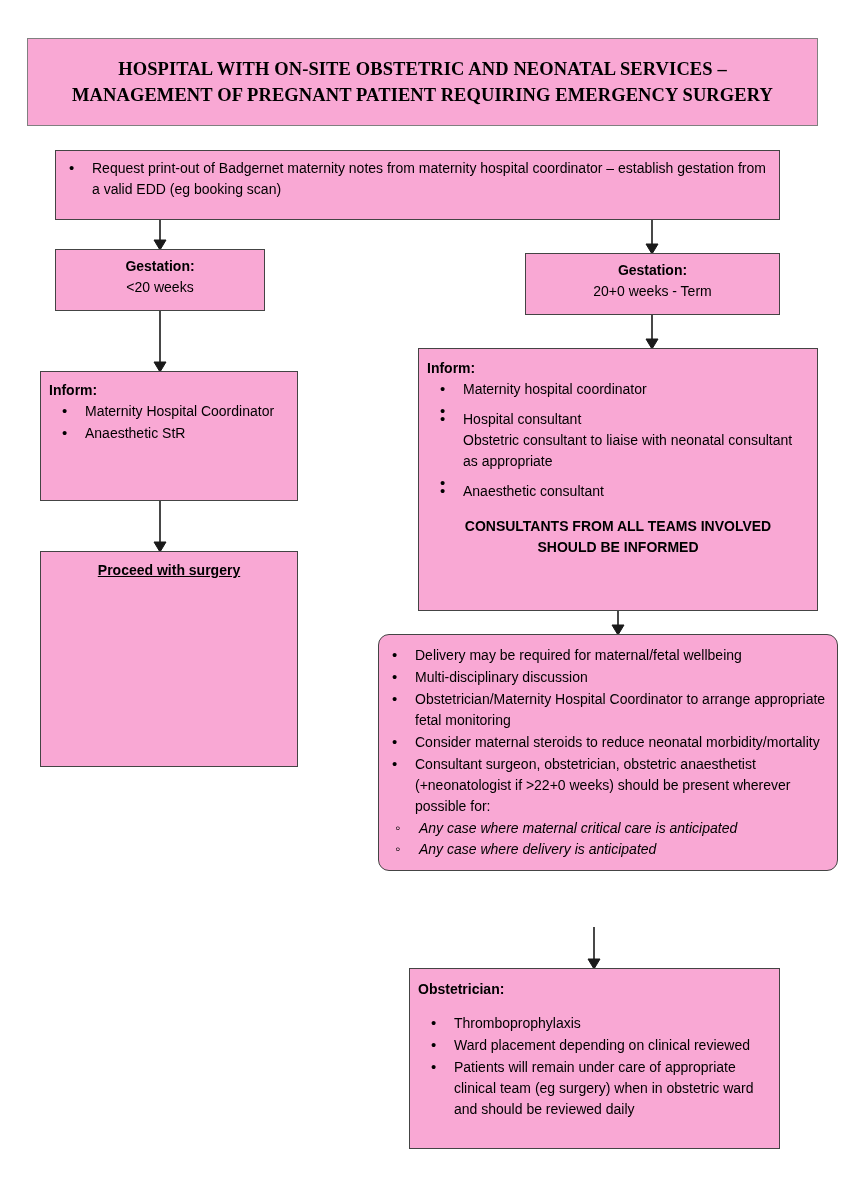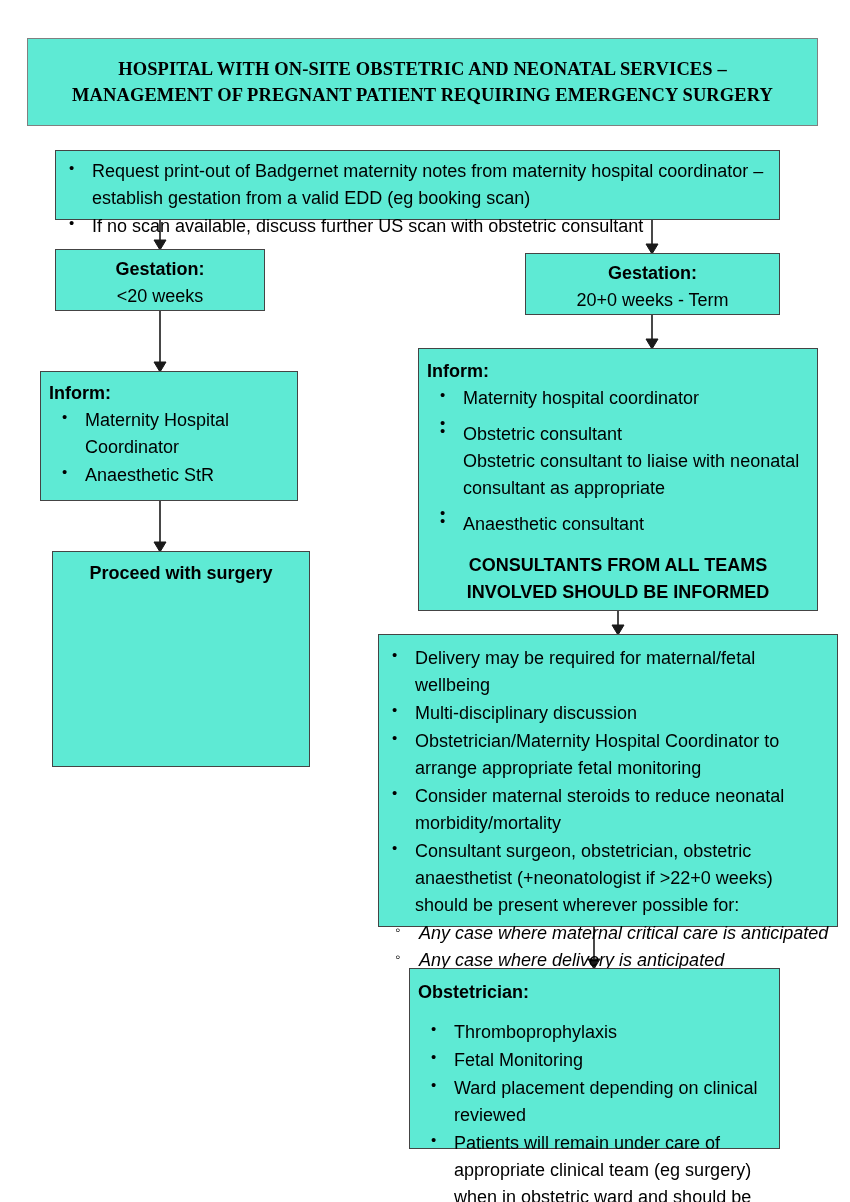--- a/index.html
+++ b/index.html
@@ -18,21 +18,21 @@
   #canvas {
     position: absolute;
     left: 0; top: 0;
     width: 850px;
     height: 1202px;
   }
   .box {
     position: absolute;
     box-sizing: border-box;
     border: 1px solid #444444;
-    background: #5eead4;
+    background: #f9a8d4;
   }
   .title-box {
     left: 27px;
     top: 38px;
     width: 791px;
     height: 88px;
     border: 1px solid #808080;
     display: flex;
     align-items: center;
     justify-content: center;
@@ -41,21 +41,21 @@
     font-family: "Liberation Serif", serif;
     font-weight: bold;
     font-size: 18.5px;
     line-height: 1.42;
     text-align: center;
     padding: 0 22px;
     letter-spacing: .1px;
   }
 
   .body-text {
-    font-size: 18px;
+    font-size: 14px;
     line-height: 1.5;
   }
   .bold { font-weight: bold; }
   .center { text-align: center; }
 
   
   ul.lvl1 {
     list-style: none;
     margin: 0;
     padding: 0;
@@ -103,23 +103,23 @@
   .conn line, .conn polygon {
     stroke: #1a1a1a;
     fill: #1a1a1a;
   }
 
   
   #box-initial   { left: 55px;  top: 150px; width: 725px; height: 70px; padding: 7px 8px 0 0; }
   #box-gest-left { left: 55px;  top: 249px; width: 210px; height: 62px; padding: 6px 8px 0 8px; }
   #box-gest-right{ left: 525px; top: 253px; width: 255px; height: 62px; padding: 6px 8px 0 8px; }
   #box-inform-left { left: 40px; top: 371px; width: 258px; height: 130px; padding: 8px 6px 0 8px; }
-  #box-proceed   { left: 52px;  top: 551px; width: 258px; height: 216px; padding: 8px 10px 0 10px; }
+  #box-proceed   { left: 40px;  top: 551px; width: 258px; height: 216px; padding: 8px 10px 0 10px; text-decoration: underline; }
   #box-inform-right { left: 418px; top: 348px; width: 400px; height: 263px; padding: 9px 8px 0 8px; }
-  #box-delivery  { left: 378px; top: 634px; width: 460px; height: 293px; padding: 10px 8px 0 0; }
+  #box-delivery  { left: 378px; top: 634px; width: 460px; height: 237px; padding: 10px 8px 0 0; border-radius: 11px; }
   #box-postop    { left: 409px; top: 968px; width: 371px; height: 181px; padding: 10px 8px 0 8px; }
 
   #box-initial .body-text,
   #box-delivery .body-text { }
 </style>
 </head>
 <body>
 
 <div id="canvas">
 
@@ -147,21 +147,20 @@
     <polygon points="588,959 600,959 594,969"></polygon>
   </svg>
 
   <div class="box title-box">
     <div class="title-text">HOSPITAL WITH ON-SITE OBSTETRIC AND NEONATAL SERVICES – MANAGEMENT OF PREGNANT PATIENT REQUIRING EMERGENCY SURGERY</div>
   </div>
 
   <div class="box" id="box-initial">
     <ul class="lvl1 body-text">
       <li>Request print-out of Badgernet maternity notes from maternity hospital coordinator – establish gestation from a valid EDD (eg booking scan)</li>
-      <li>If no scan available, discuss further US scan with obstetric consultant</li>
     </ul>
   </div>
 
   <div class="box" id="box-gest-left">
     <div class="body-text bold center">Gestation:</div>
     <div class="body-text center">&lt;20 weeks</div>
   </div>
 
   <div class="box" id="box-gest-right">
     <div class="body-text bold center">Gestation:</div>
@@ -182,21 +181,21 @@
   </div>
 
   <div class="box" id="box-inform-right">
     <div class="body-text bold">Inform:</div>
     <ul class="lvl1 body-text">
       <li>Maternity hospital coordinator</li>
       <li class="nobullet" style="list-style:none;padding-left:0;">
           <div class="gap-sm"></div>
         </li>
       <li>
-        <div>Obstetric consultant</div>
+        <div>Hospital consultant</div>
         <div>Obstetric consultant to liaise with neonatal consultant as appropriate</div>
       </li>
       <li class="nobullet" style="list-style:none;padding-left:0;">
           <div class="gap-sm"></div>
         </li>
       <li>Anaesthetic consultant</li>
     </ul>
     <div class="gap"></div>
     <div class="body-text bold center" style="padding:0 10px;">CONSULTANTS FROM ALL TEAMS INVOLVED SHOULD BE INFORMED</div>
   </div>
@@ -213,19 +212,18 @@
       <li>Any case where maternal critical care is anticipated</li>
       <li>Any case where delivery is anticipated</li>
     </ul>
   </div>
 
   <div class="box" id="box-postop">
     <div class="body-text bold">Obstetrician:</div>
     <div class="gap"></div>
     <ul class="lvl1 body-text">
       <li>Thromboprophylaxis</li>
-      <li>Fetal Monitoring</li>
       <li>Ward placement depending on clinical reviewed</li>
       <li>Patients will remain under care of appropriate clinical team (eg surgery) when in obstetric ward and should be reviewed daily</li>
     </ul>
   </div>
 
 </div>
 
 </body></html>

